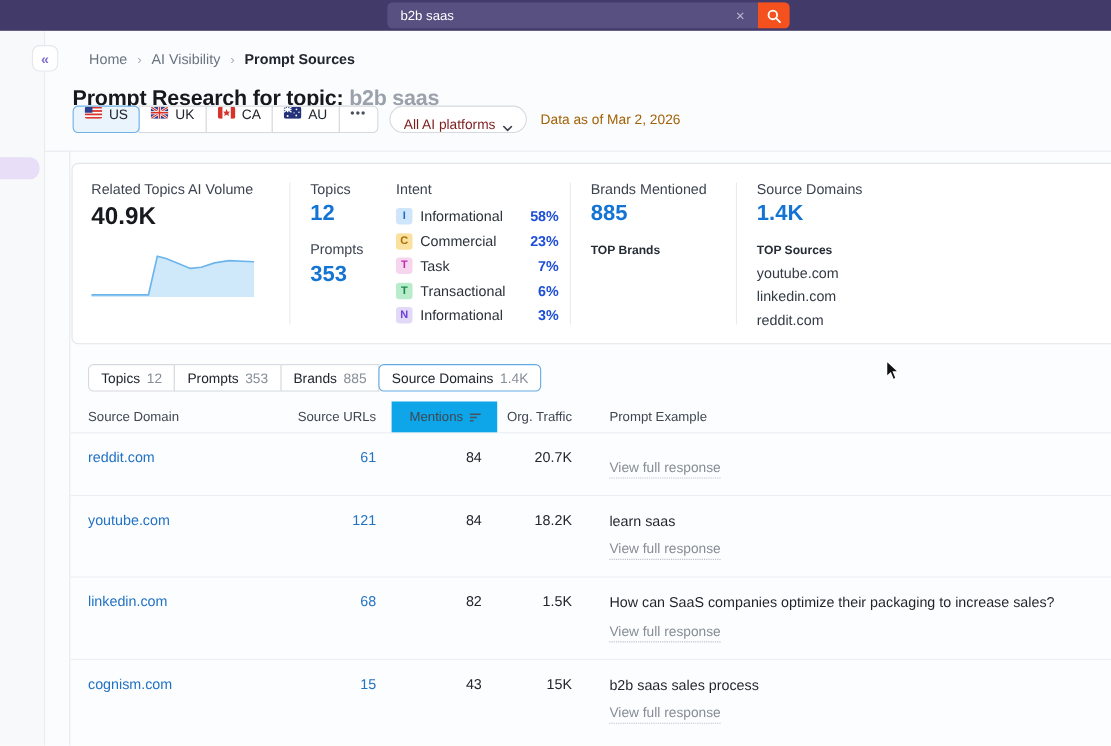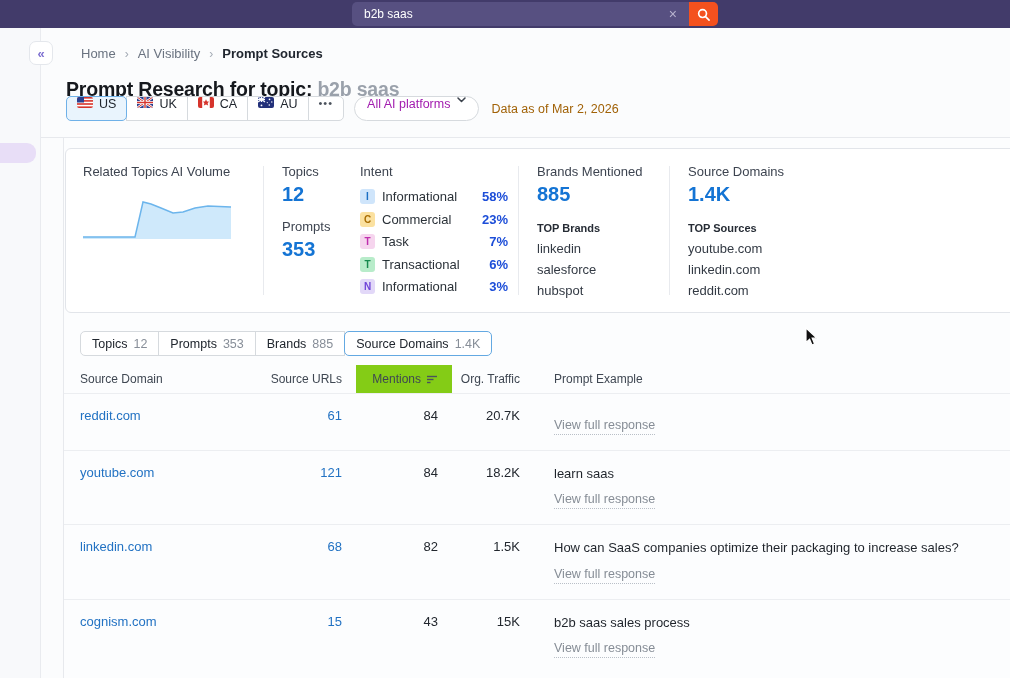--- a/index.html
+++ b/index.html
@@ -30,21 +30,21 @@
   .page-title { position:absolute; left:66px; top:78px; font-size:19.5px; font-weight:800; color:#15181d; letter-spacing:-0.2px; }
   .page-title .topic { color:#9aa1ab; }
 
   .filter-row { position:absolute; left:66px; top:96px; display:flex; align-items:center; gap:10px; }
   .country-group { display:flex; }
   .country-btn { display:flex; align-items:flex-start; gap:6px; height:25px; padding:0 10px; background:#fff; border:1px solid #d6dade; margin-left:-1px; font-size:12.5px; font-weight:500; color:#20262e; cursor:pointer; position:relative; }
   .country-btn:first-child { border-radius:5px 0 0 5px; margin-left:0; }
   .country-btn.more { border-radius:0 5px 5px 0; color:#4b525c; letter-spacing:1px; font-size:11px; }
   .country-btn.selected { background:#e9f4fd; border:1px solid #6fb1e8; border-radius:5px; z-index:2; }
   .flag { width:16px; height:11px; border-radius:2px; overflow:hidden; flex:0 0 auto; display:block; }
-  .platform-dd { display:flex; align-items:flex-start; gap:7px; height:25px; padding:0 12px; border:1px solid #d6dade; border-radius:13px; background:#fff; font-size:12.5px; font-weight:500; color:#a21caf; cursor:pointer; }
+  .platform-dd { display:flex; align-items:flex-end; gap:7px; height:25px; padding:0 12px; border:1px solid #d6dade; border-radius:13px; background:#fff; font-size:12.5px; font-weight:500; color:#7f1d1d; cursor:pointer; }
   .data-asof { font-size:12.5px; color:#a16207; padding-left:2px; }
 
   .header-divider { position:absolute; left:41px; right:0; top:137px; height:1px; background:#e7e9ed; }
   .content-panel { position:absolute; left:63px; top:138px; right:0; bottom:0; border-left:1px solid #e7e9ed; background:#fcfdfe; }
 
   
   .stats-card { margin:10px 0 0 1px; width:calc(100% + 8px); height:165px; background:#fff; border:1px solid #e2e5ea; border-radius:6px 0 0 6px; display:flex; padding:15px 0 15px 17px; }
   .stat-label { font-size:13px; color:#3d4450; }
   .stat-value-dark { font-size:22px; font-weight:800; color:#17191d; margin-top:5px; }
   .stat-value-blue { font-size:20px; font-weight:800; color:#1474d4; margin-top:4px; }
@@ -74,21 +74,21 @@
   .tab:first-child { border-radius:5px 0 0 5px; margin-left:0; }
   .tab .count { color:#878e98; font-weight:400; }
   .tab.selected { border:1px solid #64a9e2; border-radius:5px; z-index:2; }
 
   
   .table { margin-top:9px; }
   .tgrid { display:grid; grid-template-columns:158px 118px 96px 82px 1fr; align-items:start; padding-left:16px; }
   .thead { height:28px; align-items:center; font-size:12px; color:#3f4752; }
   .th { padding-right:14px; }
   .th-right { text-align:right; }
-  .th-mentions { background:#84cc16; height:28px; display:flex; align-items:center; justify-content:flex-end; gap:6px; padding-right:14px; }
+  .th-mentions { background:#0ea5e9; height:28px; display:flex; align-items:center; justify-content:flex-end; gap:6px; padding-right:14px; }
   .sort-icon { display:block; }
   .th-prompt { padding-left:20px; }
   .trow { border-top:1px solid #eceef1; padding-top:14px; padding-bottom:15px; font-size:13px; }
   .cell-domain { color:#2272c3; cursor:pointer; }
   .cell-num { text-align:right; padding-right:14px; color:#22272e; }
   .cell-num.blue { color:#2272c3; cursor:pointer; }
   .cell-prompt { padding-left:20px; color:#1f242b; line-height:1.35; }
   .view-link { display:inline-block; margin-top:9px; font-size:12.5px; color:#868d96; border-bottom:1px dotted #b9bfc7; cursor:pointer; }
 
   
@@ -196,20 +196,21 @@
   <span class="data-asof">Data as of Mar 2, 2026</span>
 </div>
 
 <div class="header-divider"></div>
 
 <div class="content-panel">
 
   <div class="stats-card">
     <div class="sec-volume">
       <div class="stat-label">Related Topics AI Volume</div>
+      <div class="stat-value-dark">40.9K</div>
       <svg class="spark" width="150" height="50" viewBox="0 0 150 50">
         <polygon fill="#cfe9fb" points="0,46 20,46 38,46 52,46 60,11 68,13 78,17 90,22 100,21 112,17 125,15 148,16 148,48 0,48"></polygon>
         <polyline fill="none" stroke="#6cb5ec" stroke-width="1.5" points="0,46 20,46 38,46 52,46 60,11 68,13 78,17 90,22 100,21 112,17 125,15 148,16"></polyline>
       </svg>
     </div>
 
     <div class="v-divider"></div>
 
     <div class="sec-counts">
       <div class="stat-label">Topics</div>
@@ -248,25 +249,20 @@
         </div>
       </div>
     </div>
 
     <div class="v-divider"></div>
 
     <div class="sec-brands">
       <div class="stat-label">Brands Mentioned</div>
       <div class="stat-value-blue">885</div>
       <div class="top-label">TOP Brands</div>
-      <div class="top-list">
-        <span>linkedin</span>
-        <span>salesforce</span>
-        <span>hubspot</span>
-      </div>
     </div>
 
     <div class="v-divider"></div>
 
     <div class="sec-sources">
       <div class="stat-label">Source Domains</div>
       <div class="stat-value-blue">1.4K</div>
       <div class="top-label">TOP Sources</div>
       <div class="top-list">
         <span>youtube.com</span>

